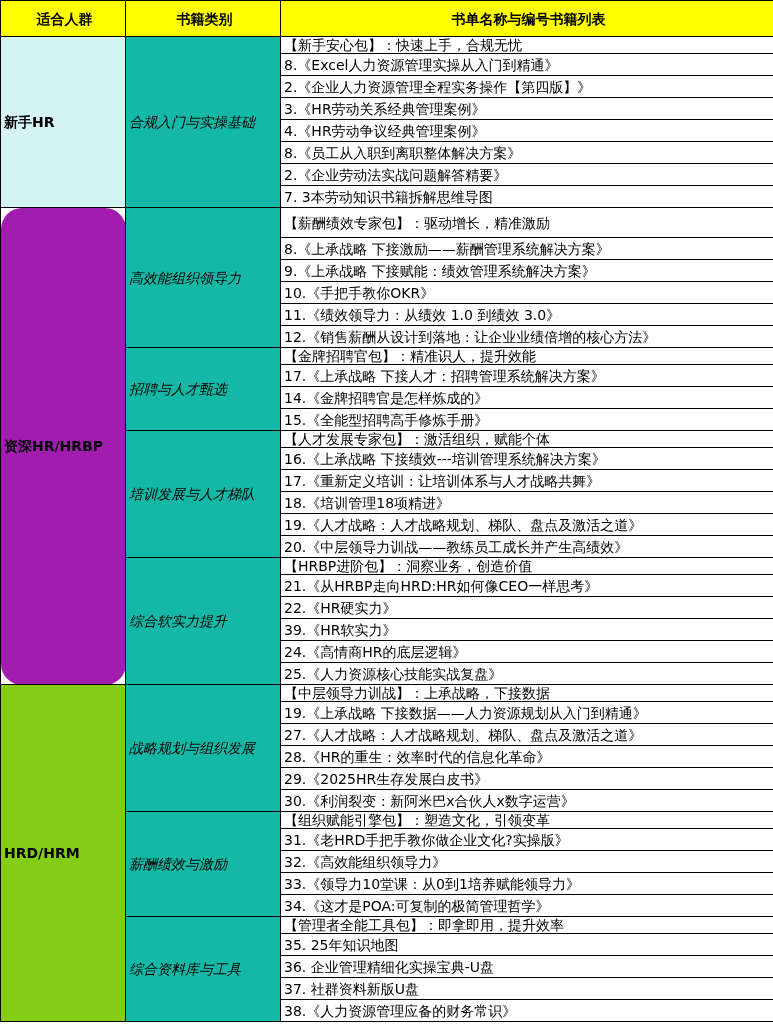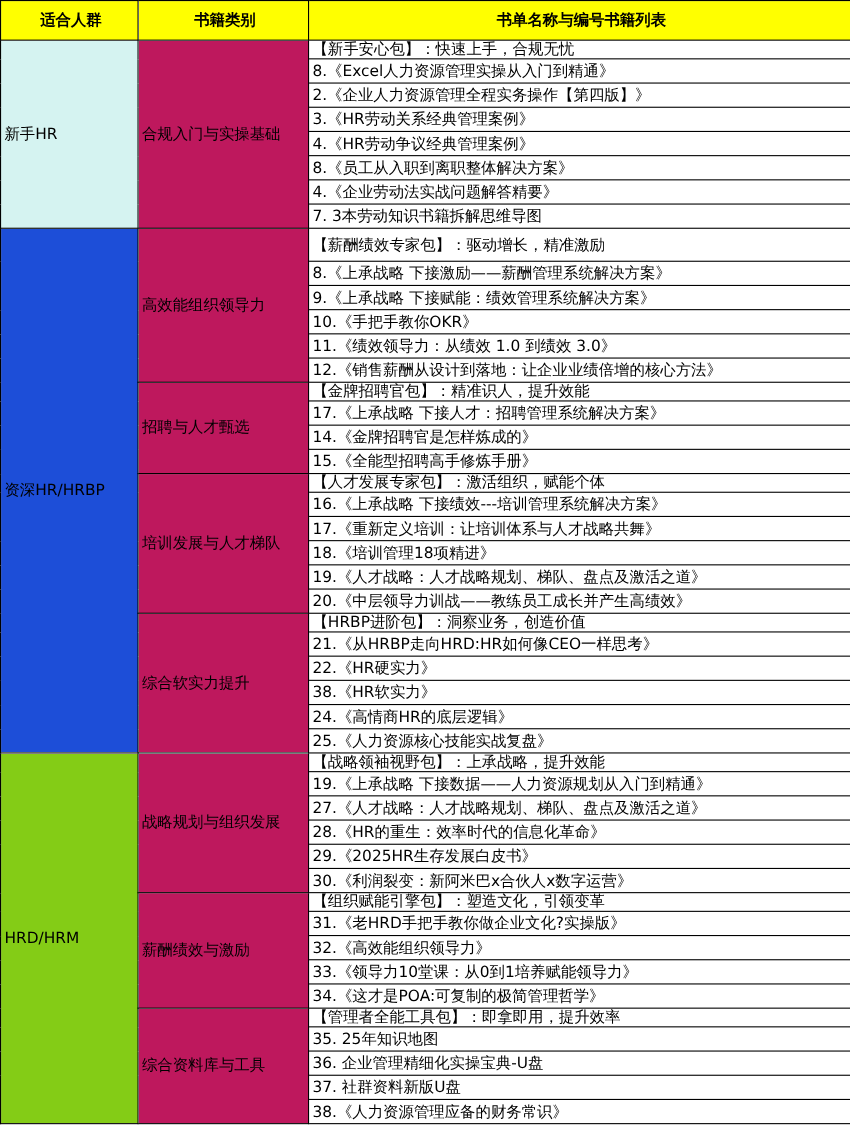--- a/index.html
+++ b/index.html
@@ -20,29 +20,29 @@
   }
   th.hdr {
     background: #ffff00;
     font-weight: bold;
     font-size: 15px;
     text-align: center;
     height: 35px;
     padding: 0;
   }
   td.audience {
-    font-weight: normal;
+    font-weight: bold;
     font-size: 14px;
     padding-left: 2px;
     margin-top: 44px;
   }
   td.aud-1 { background: #d5f3f1; }
-  td.aud-2 { background: #1d4ed8; }
+  td.aud-2 { background: #a21caf; border-radius: 21px; }
   td.aud-3 { background: #84cc16; }
-  td.category { background: #be185d; font-size: 14px; padding-left: 2px; }
+  td.category { background: #14b8a6; font-size: 14px; padding-left: 2px; font-style: italic; }
   td.book { background: #ffffff; height: 21px; font-size: 13.5px; }
   td.pkg { background: #ffffff; height: 16px; font-size: 13.5px; padding-left: 3px; }
   td.pkg.tall { height: 29px; }
   .col1 { width: 125px; }
   .col2 { width: 155px; }
   .col3 { width: 493px; }
 </style>
 </head>
 <body>
 
@@ -75,21 +75,21 @@
     <tr>
         <td class="book">3.《HR劳动关系经典管理案例》</td>
       </tr>
     <tr>
         <td class="book">4.《HR劳动争议经典管理案例》</td>
       </tr>
     <tr>
         <td class="book">8.《员工从入职到离职整体解决方案》</td>
       </tr>
     <tr>
-        <td class="book">4.《企业劳动法实战问题解答精要》</td>
+        <td class="book">2.《企业劳动法实战问题解答精要》</td>
       </tr>
     <tr>
         <td class="book">7. 3本劳动知识书籍拆解思维导图</td>
       </tr>
 
     <tr>
       <td class="audience aud-2" rowspan="22">资深HR/HRBP</td>
       <td class="category" rowspan="6">高效能组织领导力</td>
       <td class="pkg tall">【薪酬绩效专家包】：驱动增长，精准激励</td>
     </tr>
@@ -147,33 +147,33 @@
       <td class="category" rowspan="6">综合软实力提升</td>
       <td class="pkg">【HRBP进阶包】：洞察业务，创造价值</td>
     </tr>
     <tr>
         <td class="book">21.《从HRBP走向HRD:HR如何像CEO一样思考》</td>
       </tr>
     <tr>
         <td class="book">22.《HR硬实力》</td>
       </tr>
     <tr>
-        <td class="book">38.《HR软实力》</td>
+        <td class="book">39.《HR软实力》</td>
       </tr>
     <tr>
         <td class="book">24.《高情商HR的底层逻辑》</td>
       </tr>
     <tr>
         <td class="book">25.《人力资源核心技能实战复盘》</td>
       </tr>
 
     <tr>
       <td class="audience aud-3" rowspan="16">HRD/HRM</td>
       <td class="category" rowspan="6">战略规划与组织发展</td>
-      <td class="pkg">【战略领袖视野包】：上承战略，提升效能</td>
+      <td class="pkg">【中层领导力训战】：上承战略，下接数据</td>
     </tr>
     <tr>
         <td class="book">19.《上承战略 下接数据——人力资源规划从入门到精通》</td>
       </tr>
     <tr>
         <td class="book">27.《人才战略：人才战略规划、梯队、盘点及激活之道》</td>
       </tr>
     <tr>
         <td class="book">28.《HR的重生：效率时代的信息化革命》</td>
       </tr>

